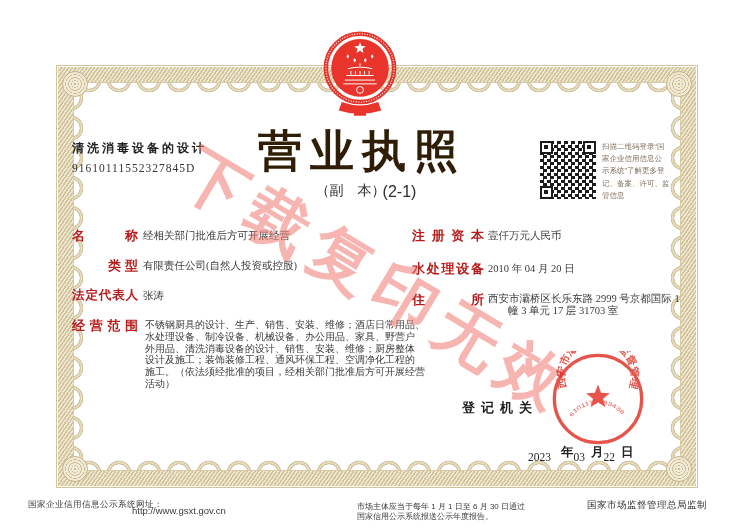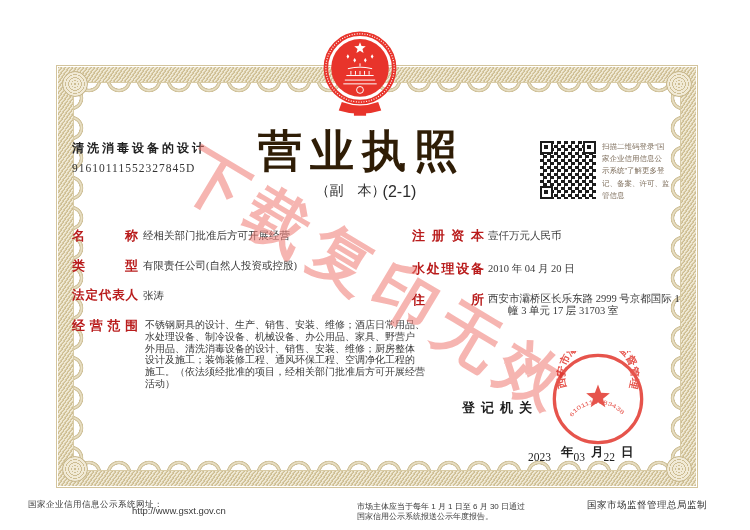--- a/index.html
+++ b/index.html
@@ -124,21 +124,21 @@
     <div>扫描二维码登录“国</div>
     <div>家企业信用信息公</div>
     <div>示系统”了解更多登</div>
     <div>记、备案、许可、监</div>
     <div>管信息</div>
   </div>
 
   <div class="flabel w66" style="left:72px; top:227px;">名称</div>
   <div class="fvalue" style="left:143px; top:229px;">经相关部门批准后方可开展经营</div>
 
-  <div class="flabel w66" style="left:72px; top:257px;">类型</div>
+  <div class="flabel w66" style="left:72px; top:257px;padding-left:36px;">类型</div>
   <div class="fvalue" style="left:143px; top:259px;">有限责任公司(自然人投资或控股)</div>
 
   <div class="flabel w66 rep" style="left:72px; top:287px;">法定代表人</div>
   <div class="fvalue" style="left:143px; top:289px;">张涛</div>
 
   <div class="flabel w66" style="left:72px; top:317px;">经营范围</div>
   <div class="scope-line" style="left:145px; top:329.8px;">水处理设备、制冷设备、机械设备、办公用品、家具、野营户</div>
   <div class="scope-line" style="left:145px; top:318px;">不锈钢厨具的设计、生产、销售、安装、维修；酒店日常用品、</div>
   <div class="scope-line" style="left:145px; top:341.6px;">外用品、清洗消毒设备的设计、销售、安装、维修；厨房整体</div>
   <div class="scope-line" style="left:145px; top:353.4px;">设计及施工；装饰装修工程、通风环保工程、空调净化工程的</div>

